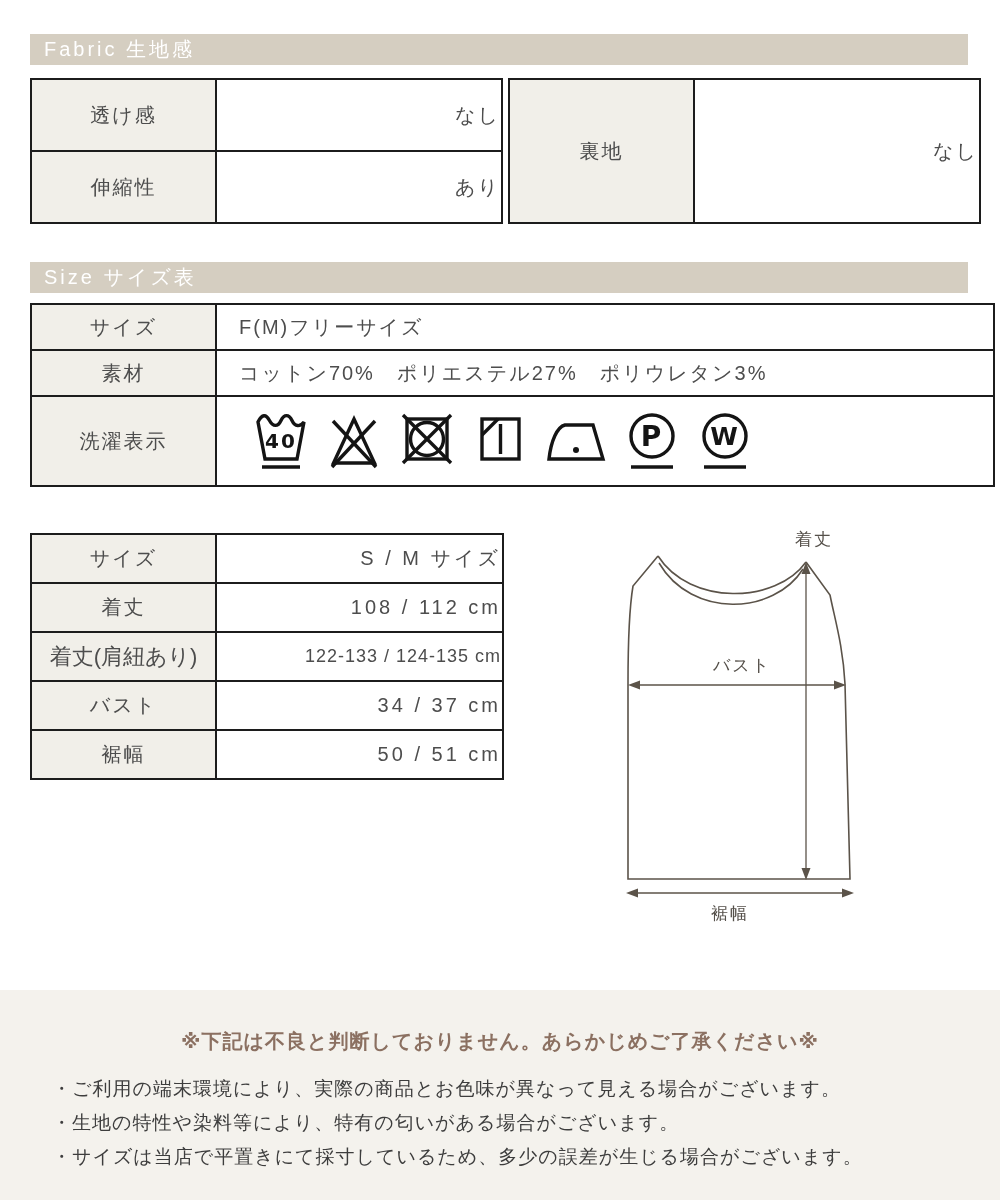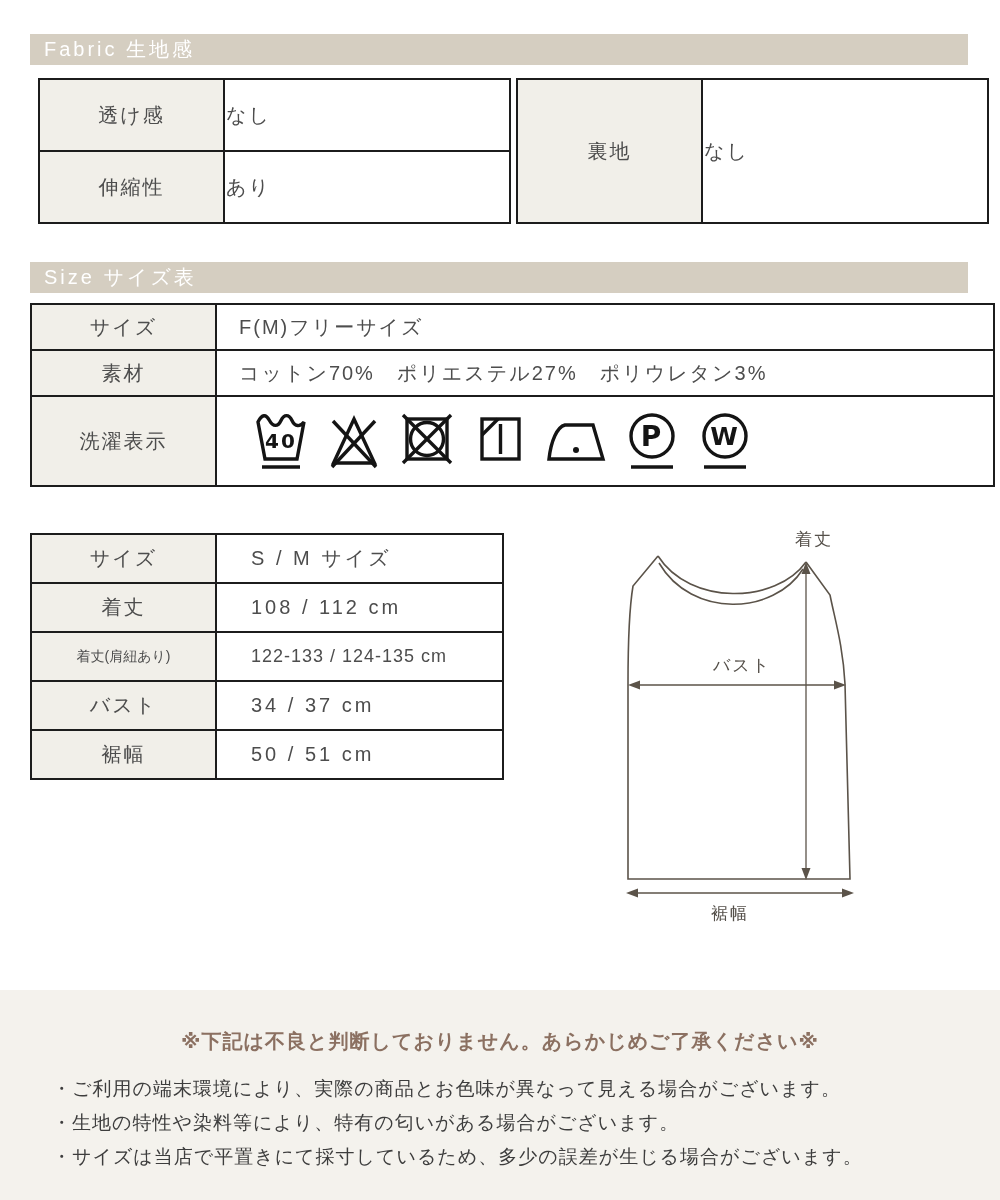--- a/index.html
+++ b/index.html
@@ -12,43 +12,43 @@
   
   .bar{
     left:30px;width:938px;height:31px;background:#d5cec1;color:#ffffff;
     font-size:20px;letter-spacing:3px;line-height:31px;padding-left:14px;
     box-sizing:border-box;
   }
   
   table{border-collapse:collapse;table-layout:fixed;}
   td{border:2px solid #1c1c1c;font-size:20px;color:#4d4d4d;letter-spacing:2px;}
   td.lbl{background:#f1efe9;text-align:center;}
-  td.val{background:#ffffff;text-align:left;}
-  
-  .fabric-wrap{left:30px;top:78px;display:flex;gap:5px;margin-left:8px;}
+  td.val{background:#ffffff;text-align:right;}
+  
+  .fabric-wrap{left:30px;top:78px;display:flex;gap:5px;}
   .fabric-wrap td{height:68px;}
   .fabric-wrap .lbl{width:181px;}
   .fabric-wrap .val{width:282px;}
   
   .size-table{left:30px;top:303px;}
   .size-table .lbl{width:181px;}
   .size-table .val{width:753px;text-align:left;padding-left:22px;border-radius:8px;}
   .size-table tr.r1 td{height:42px;}
   .size-table tr.r2 td{height:42px;}
   .size-table tr.r3 td{height:86px;}
   .care-cell{display:flex;align-items:center;gap:17px;padding:2px 0;}
   .care-cell svg{display:block;}
   .care-sym{stroke:#141414;stroke-width:3.4;fill:none;stroke-linecap:butt;stroke-linejoin:miter;}
   .care-txt{fill:#141414;stroke:none;font-family:"DejaVu Sans","Liberation Sans",sans-serif;font-weight:bold;}
   
   .meas-table{left:30px;top:533px;}
   .meas-table td{height:45px;}
   .meas-table .lbl{width:181px;}
   .meas-table .val{width:250px;letter-spacing:3px;padding-left:34px;}
-  .meas-table tr.small .lbl{font-size:14px;letter-spacing:0px;}
+  .meas-table tr.small .lbl{font-size:22px;letter-spacing:0px;}
   .meas-table tr.small .val{font-size:18px;letter-spacing:1px;margin-top:40px;}
   
   .diagram-label{color:#55504a;font-size:17px;letter-spacing:2px;text-align:center;}
   .diag-line{stroke:#5b5349;stroke-width:1.6;fill:none;}
   .diag-arrow{stroke:#5b5349;stroke-width:1.3;fill:none;}
   .diag-head{fill:#5b5349;stroke:none;}
   
   .notice{left:0;top:990px;width:1000px;height:210px;background:#f4f2ed;}
   .notice-heading{
     width:1000px;text-align:center;top:1028px;left:0;

